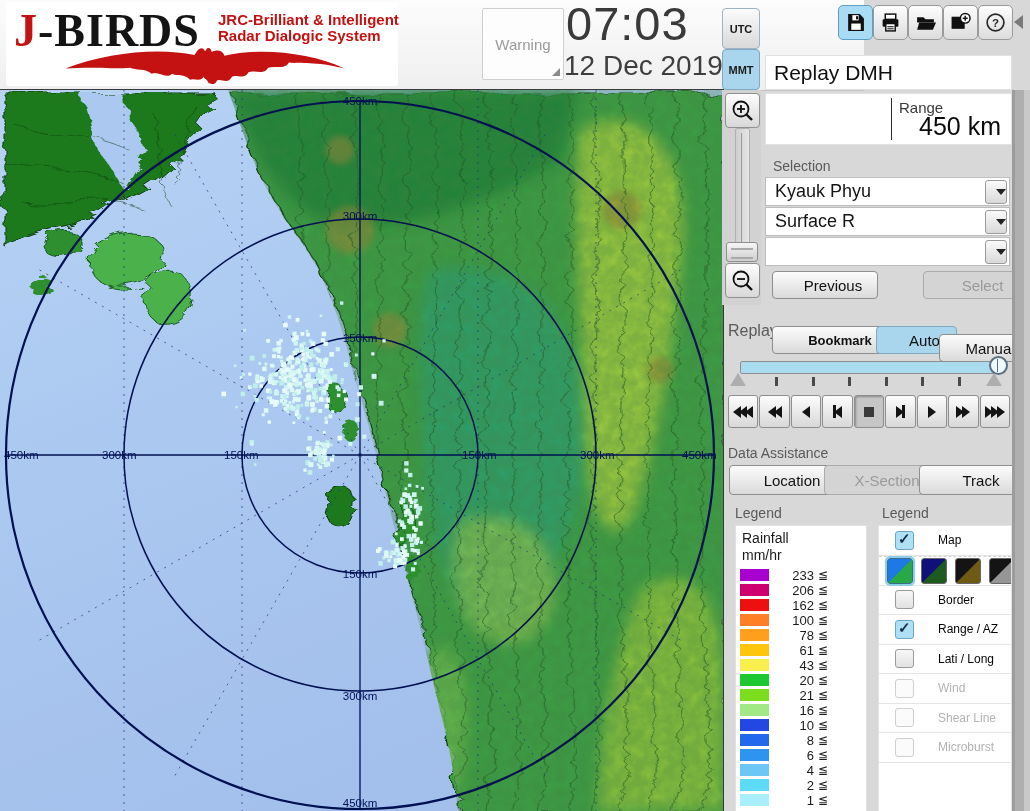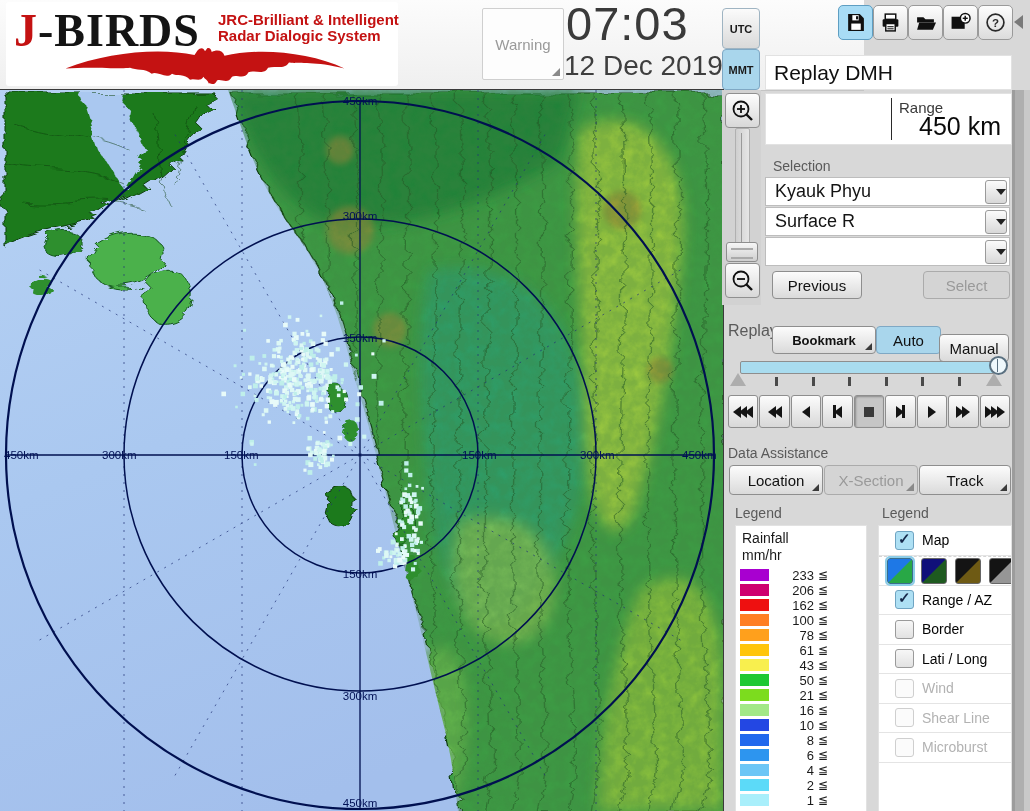--- a/index.html
+++ b/index.html
@@ -76,21 +76,21 @@
   .sel-field{left:765px;width:243px;height:27px;background:#FFFFFF;border:1px solid #BDBDBD;
              display:flex;align-items:center;}
   .sel-field span{margin-left:9px;font-size:18px;color:#141414;}
   .dd-btn{position:absolute;right:2px;top:2px;width:20px;height:22px;
           background:linear-gradient(#FBFBFB,#D8D8D8);border:1px solid #9A9A9A;border-radius:3px;
           display:flex;align-items:center;justify-content:center;}
   .dd-arrow{width:0;height:0;border-left:5px solid transparent;border-right:5px solid transparent;
             border-top:6px solid #222;}
 
   .btn{background:linear-gradient(#FCFCFC,#DADADA);border:1px solid #8E8E8E;border-radius:4px;
-       font-size:15px;color:#111;display:flex;align-items:center;justify-content:center;position:absolute;}
+       font-size:15px;color:#111;display:flex;align-items:center;justify-content:center;position:absolute;padding-left:16px;}
   .btn.disabled{background:#D4D4D4;color:#9A9A9A;border-color:#ABABAB;}
   .btn.blue{background:#A9D6EC;border-color:#7FA8C4;}
   .prev-btn{left:772px;top:271px;width:88px;height:26px;}
   .select-btn{left:923px;top:271px;width:85px;height:26px;}
 
   .replay-label{left:728px;top:322px;font-size:16px;color:#5A5A5A;}
   .bookmark-btn{left:772px;top:326px;width:102px;height:26px;font-size:13px;font-weight:bold;}
   .auto-btn{left:876px;top:326px;width:63px;height:26px;}
   .manual-btn{left:939px;top:334px;width:68px;height:26px;}
 
@@ -135,21 +135,21 @@
   
   .overlay-label{left:882px;top:505px;}
   .overlay-card{left:878px;top:525px;width:132px;height:286px;overflow:hidden;z-index:3;}
   .ov-row{position:relative;height:28.5px;display:flex;align-items:center;border-bottom:1px solid #E4E4E4;}
   .ov-row.style-row{border-bottom:1px solid #E4E4E4;border-top:1px dashed #D5D5D5;height:28px;}
   .cb{width:17px;height:17px;margin-left:16px;border:1px solid #9A9A9A;border-radius:3px;
       background:linear-gradient(#F7F7F7,#E2E2E2);position:relative;flex:none;}
   .cb.checked{background:#AEE0F4;border-color:#6FA4C2;}
   .cb.checked::after{content:"✓";position:absolute;left:2px;top:-2px;font-size:15px;font-weight:bold;color:#15284A;}
   .cb.off{border-color:#CFCFCF;background:#FBFBFB;}
-  .ov-label{margin-left:8px;font-size:14px;color:#050505;}
+  .ov-label{margin-left:24px;font-size:12px;color:#050505;}
   .ov-label.off{color:#B2B2B2;}
   .style-swatch{width:24px;height:24px;border-radius:3px;margin-left:8px;flex:none;
                 border:1px solid #666;position:relative;}
   .style-swatch.selected{outline:2px solid #8CCDE8;outline-offset:0;border-color:#3A6E8C;}
 
   .right-strip{left:1012px;top:90px;width:18px;height:721px;
                background:linear-gradient(90deg,#9C9C9C 0 3px,#AFAFAF 3px 12px,#C9C9C9 12px);}
 
   svg text{font-family:"Liberation Sans",sans-serif;}
 </style>
@@ -1012,21 +1012,21 @@
         <span class="lg-val">61</span>
         <span class="lg-lte">≦</span>
       </div>
       <div class="lg-row" style="top: 90px;">
         <span class="lg-swatch" style="background: rgb(248, 239, 78);"></span>
         <span class="lg-val">43</span>
         <span class="lg-lte">≦</span>
       </div>
       <div class="lg-row" style="top: 105px;">
         <span class="lg-swatch" style="background: rgb(30, 200, 50);"></span>
-        <span class="lg-val">50</span>
+        <span class="lg-val">20</span>
         <span class="lg-lte">≦</span>
       </div>
       <div class="lg-row" style="top: 120px;">
         <span class="lg-swatch" style="background: rgb(124, 220, 30);"></span>
         <span class="lg-val">21</span>
         <span class="lg-lte">≦</span>
       </div>
       <div class="lg-row" style="top: 135px;">
         <span class="lg-swatch" style="background: rgb(162, 232, 134);"></span>
         <span class="lg-val">16</span>
@@ -1071,26 +1071,26 @@
       <span class="cb checked"></span>
       <span class="ov-label">Map</span>
     </div>
     <div class="ov-row style-row">
       <span class="style-swatch selected" style="background: linear-gradient(135deg, rgb(30, 120, 230) 0px, rgb(30, 120, 230) 49%, rgb(40, 168, 70) 51%, rgb(40, 168, 70) 100%);"></span>
       <span class="style-swatch" style="background: linear-gradient(135deg, rgb(16, 16, 122) 0px, rgb(16, 16, 122) 49%, rgb(30, 90, 32) 51%, rgb(30, 90, 32) 100%);"></span>
       <span class="style-swatch" style="background: linear-gradient(135deg, rgb(20, 20, 20) 0px, rgb(20, 20, 20) 49%, rgb(110, 90, 20) 51%, rgb(110, 90, 20) 100%);"></span>
       <span class="style-swatch" style="background: linear-gradient(135deg, rgb(20, 20, 20) 0px, rgb(20, 20, 20) 49%, rgb(150, 150, 150) 51%, rgb(150, 150, 150) 100%);"></span>
     </div>
     <div class="ov-row">
+      <span class="cb"></span>
+      <span class="ov-label">Border</span>
+    </div>
+    <div class="ov-row">
       <span class="cb checked"></span>
       <span class="ov-label">Range / AZ</span>
-    </div>
-    <div class="ov-row">
-      <span class="cb"></span>
-      <span class="ov-label">Border</span>
     </div>
     <div class="ov-row">
       <span class="cb"></span>
       <span class="ov-label">Lati / Long</span>
     </div>
     <div class="ov-row">
       <span class="cb off"></span>
       <span class="ov-label off">Wind</span>
     </div>
     <div class="ov-row">

